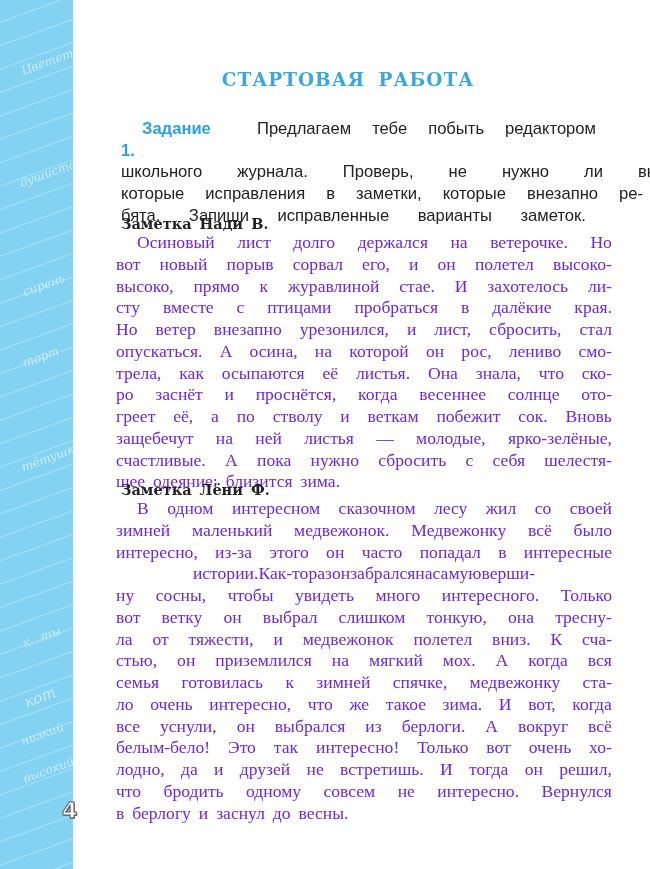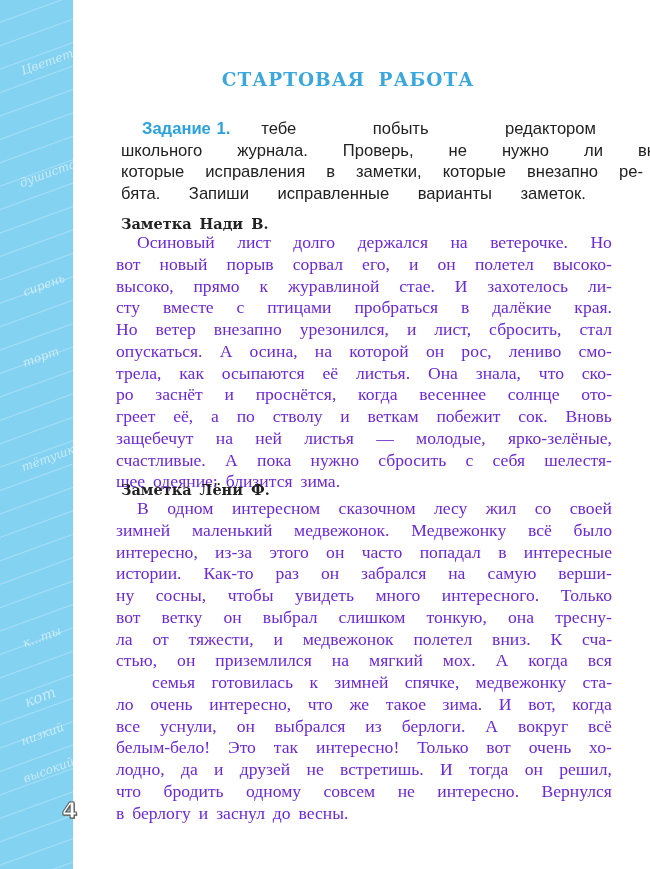--- a/index.html
+++ b/index.html
@@ -61,20 +61,21 @@
 
 <div class="page-number">4</div>
 
 <div class="content">
   <div class="title">СТАРТОВАЯ РАБОТА</div>
 
   <div class="task">
     <div class="line-inner" style="padding-left:21px;">
       <span><span class="label">Задание 1.</span></span>
       <span id="task-l0-words" style="display: flex; justify-content: space-between; flex: 1 1 0%; margin-left: 10px; gap: 0px;">
+          <span>Предлагаем</span>
           <span>тебе</span>
           <span>побыть</span>
           <span>редактором</span>
         </span>
     </div>
     <div class="tline" style="display: flex; justify-content: space-between; gap: 14px;">
         <span>школьного</span>
         <span>журнала.</span>
         <span>Проверь,</span>
         <span>не</span>
@@ -247,21 +248,21 @@
       <div style="height: 21.75px; display: flex; justify-content: space-between; gap: 0px;">
         <span>интересно,</span>
         <span>из-за</span>
         <span>этого</span>
         <span>он</span>
         <span>часто</span>
         <span>попадал</span>
         <span>в</span>
         <span>интересные</span>
       </div>
-      <div style="height: 21.75px; display: flex; justify-content: space-between; gap: 0px;">
+      <div style="height: 21.75px; display: flex; justify-content: center; gap: 0px;">
         <span>истории.</span>
         <span>Как-то</span>
         <span>раз</span>
         <span>он</span>
         <span>забрался</span>
         <span>на</span>
         <span>самую</span>
         <span>верши-</span>
       </div>
       <div style="height: 21.75px; display: flex; justify-content: space-between; gap: 0px;">
@@ -298,21 +299,21 @@
         <span>стью,</span>
         <span>он</span>
         <span>приземлился</span>
         <span>на</span>
         <span>мягкий</span>
         <span>мох.</span>
         <span>А</span>
         <span>когда</span>
         <span>вся</span>
       </div>
-      <div style="height: 21.75px; display: flex; justify-content: space-between; gap: 0px; margin-left: 36px;">
+      <div style="height: 21.75px; display: flex; justify-content: space-between; gap: 0px;">
         <span>семья</span>
         <span>готовилась</span>
         <span>к</span>
         <span>зимней</span>
         <span>спячке,</span>
         <span>медвежонку</span>
         <span>ста-</span>
       </div>
       <div style="height: 21.75px; display: flex; justify-content: space-between; gap: 0px;">
         <span>ло</span>

